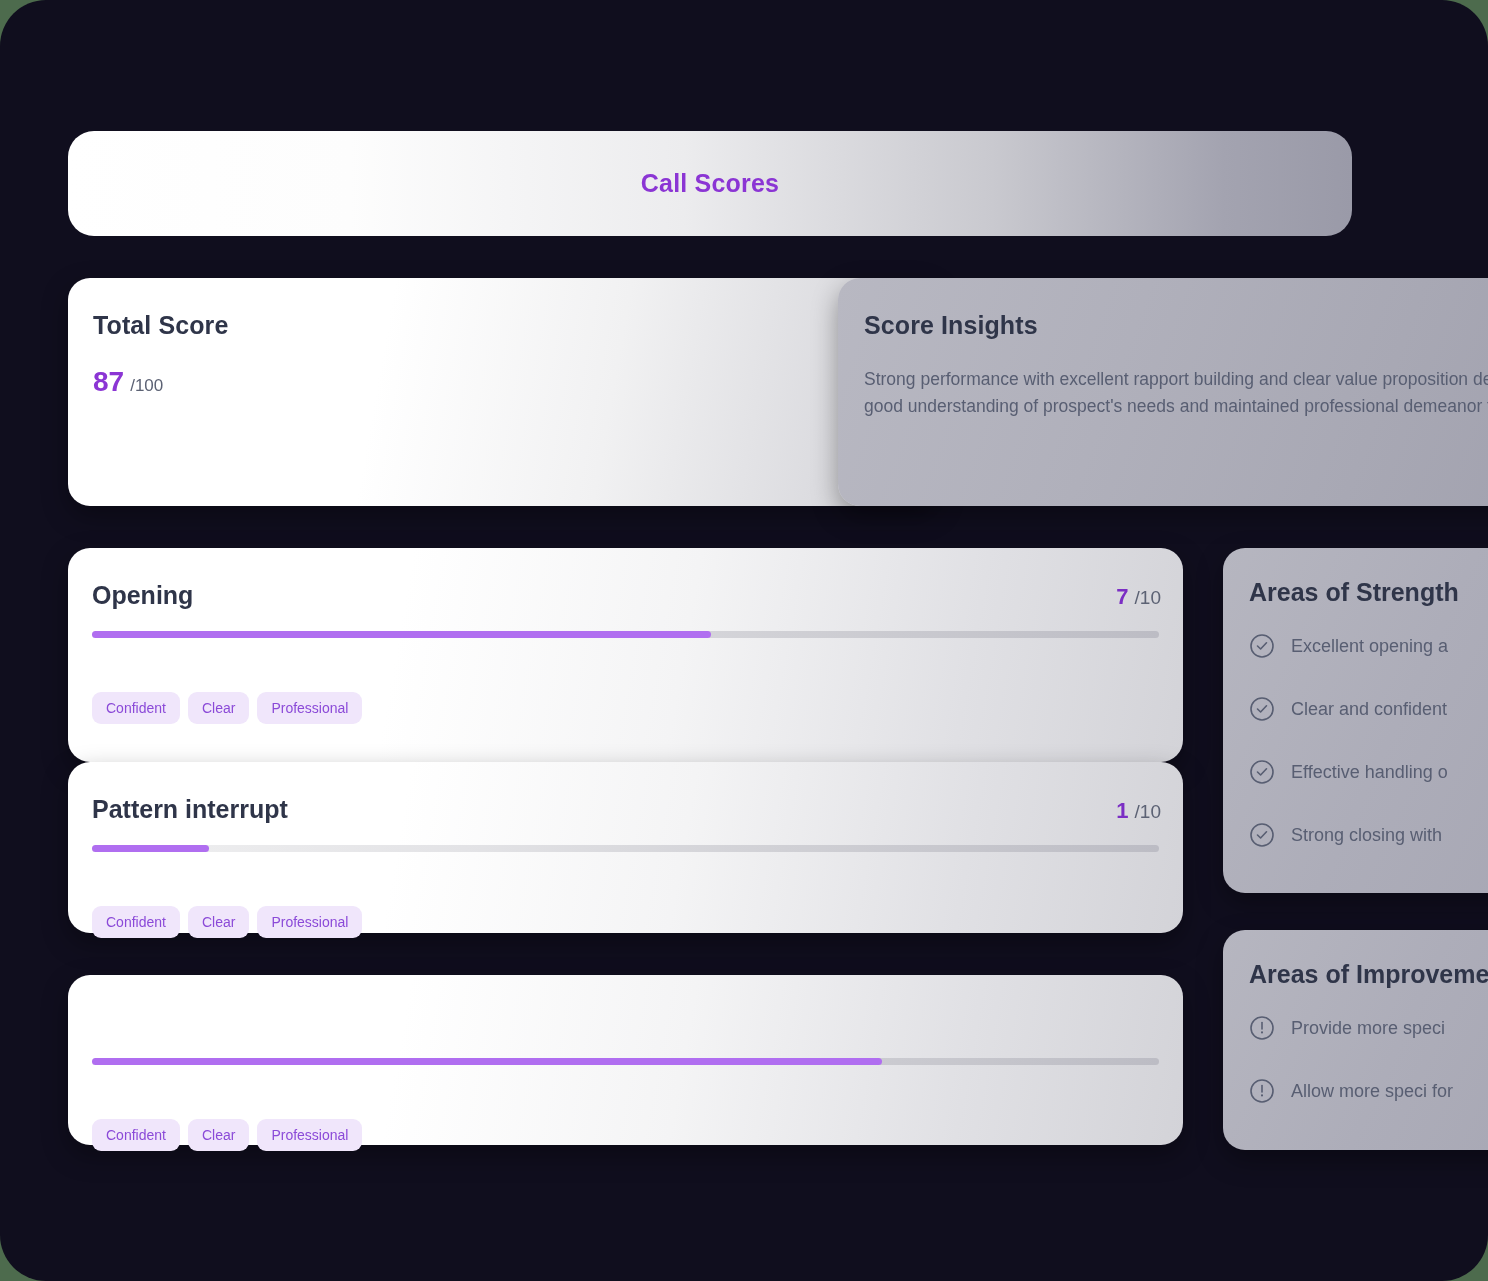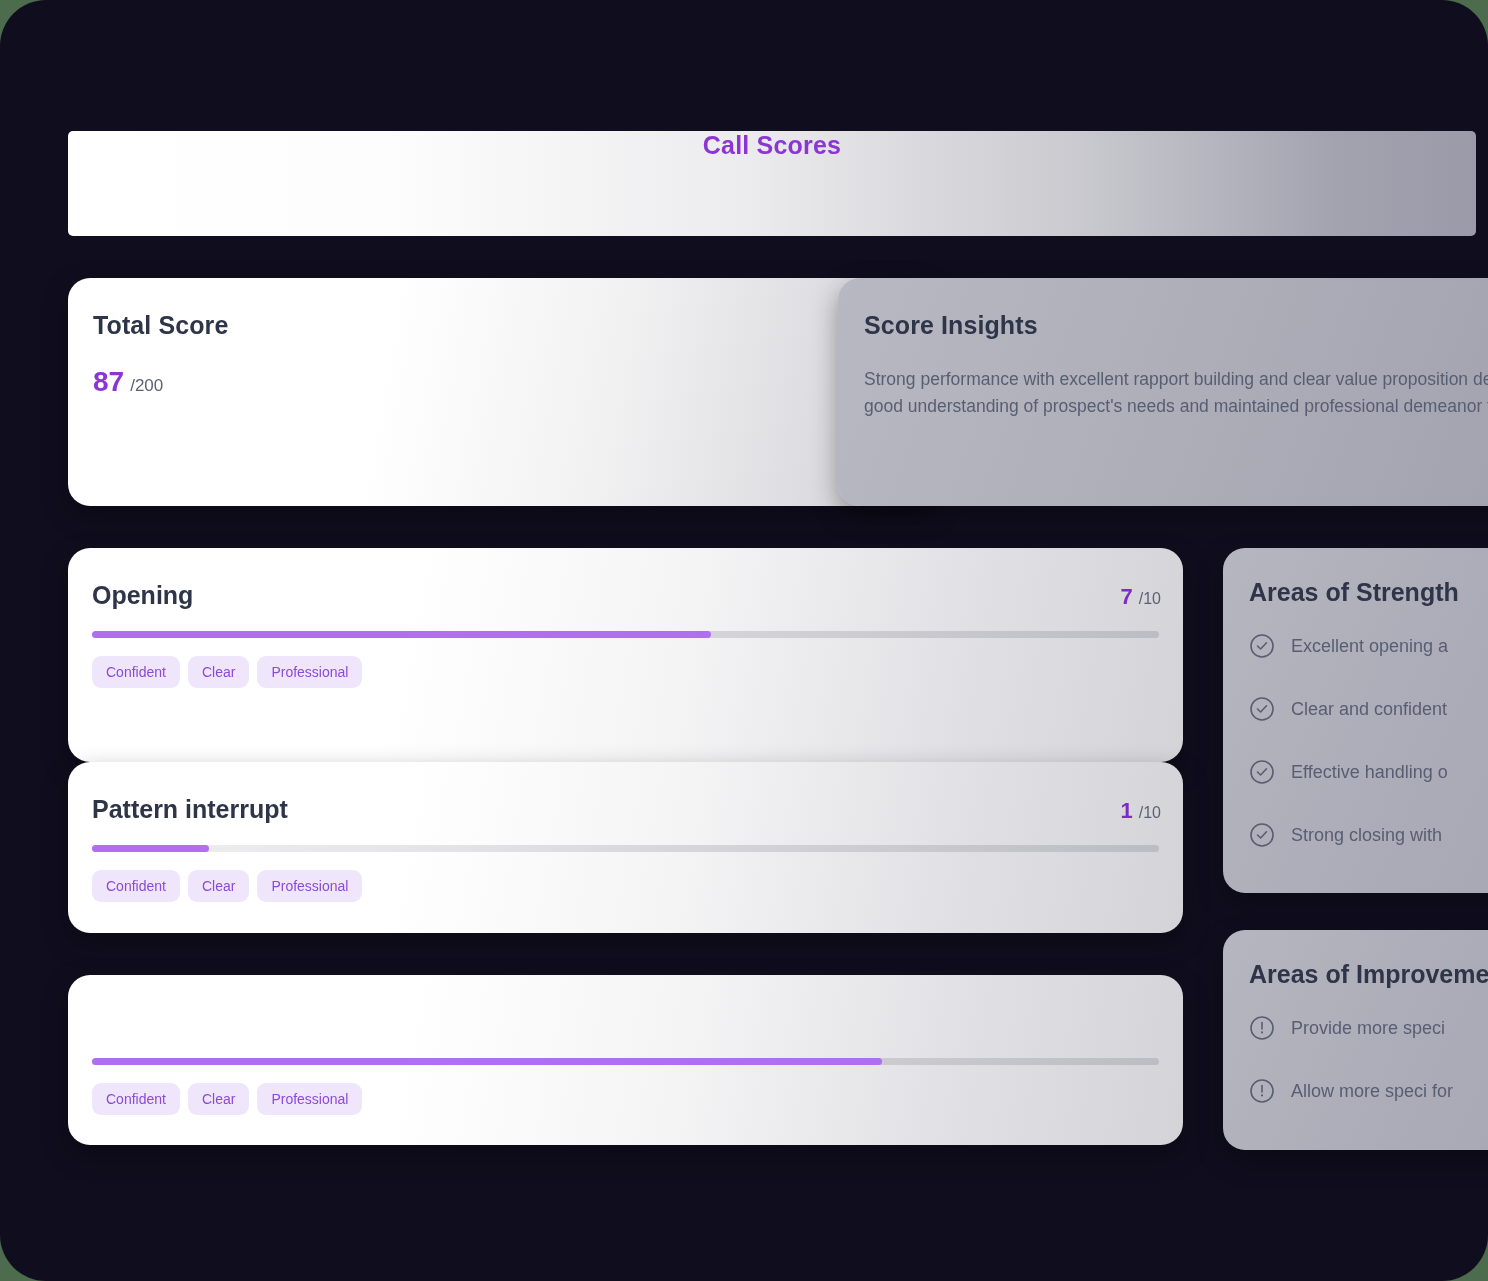--- a/index.html
+++ b/index.html
@@ -11,24 +11,24 @@
   }
   #app{
     position:absolute;left:0;top:0;width:1488px;height:1281px;
     background:#100e1e;
     border-radius:46px;
     overflow:hidden;
   }
 
   
   #header-card{
-    position:absolute;left:68px;top:131px;width:1408px;height:105px;
-    border-radius:5px;
+    position:absolute;left:68px;top:131px;width:1284px;height:105px;
+    border-radius:26px;
     background:linear-gradient(90deg,#ffffff 0%,#fdfdfd 22%,#ececee 48%,#c9c9cf 72%,#a3a3b0 90%,#9a9aa8 100%);
-    display:flex;justify-content:center;
+    display:flex;align-items:center;justify-content:center;
   }
   #header-title{
     font-size:25px;font-weight:bold;color:#8b35d4;letter-spacing:.2px;
   }
 
   
   #total-card{
     position:absolute;left:68px;top:278px;width:870px;height:228px;
     border-radius:22px;
     background:linear-gradient(100deg,#ffffff 0%,#ffffff 36%,#f1f1f2 62%,#dcdce0 86%,#d2d2d7 100%);
@@ -60,31 +60,31 @@
     background:linear-gradient(100deg,#ffffff 0%,#ffffff 30%,#f4f4f5 55%,#e0e0e4 80%,#d3d3d8 100%);
     box-shadow:0 10px 26px rgba(0,0,0,.35);
   }
   #row-0{top:548px;height:214px;}
   #row-1{top:762px;height:171px;}
   #row-2{top:975px;height:170px;}
   .row-head{position:absolute;left:24px;right:22px;top:33px;display:flex;align-items:baseline;justify-content:space-between;}
   .row-name{font-size:25px;font-weight:bold;color:#2f3549;}
   .row-score{display:flex;align-items:baseline;gap:6px;}
   .row-score-value{font-size:22px;font-weight:bold;color:#7b2ec4;}
-  .row-score-max{font-size:16px;color:#5c6274;}
+  .row-score-max{font-size:19px;color:#5c6274;}
   .track{
     position:absolute;left:24px;right:24px;top:83px;height:7px;
     border-radius:4px;
     background:linear-gradient(90deg,#f0f0f1 0%,#e3e3e6 35%,#d0d0d5 65%,#bcbcc4 100%);
   }
   .fill{height:7px;border-radius:4px;background:#b06ef0;}
   .tags{position:absolute;left:24px;top:108px;display:flex;gap:8px;}
   .tag{
     background:#f0e6fb;color:#8b4ad8;font-size:14px;
-    padding:8px 14px;border-radius:9px;white-space:nowrap;
+    padding:8px 14px;border-radius:9px;white-space:nowrap;margin-top:36px;
   }
 
   
   .side-panel{
     position:absolute;left:1223px;width:405px;
     border-radius:22px;
     background:linear-gradient(115deg,#b6b6c0 0%,#adadb9 45%,#a5a5b2 100%);
     box-shadow:0 10px 26px rgba(0,0,0,.35);
     overflow:hidden;
   }
@@ -106,21 +106,21 @@
 <div id="app">
 
   <div id="header-card">
     <span id="header-title">Call Scores</span>
   </div>
 
   <div id="total-card">
     <div class="card-title">Total Score</div>
     <div id="total-score-line">
       <span id="total-score-value">87</span>
-      <span id="total-score-max">/200</span>
+      <span id="total-score-max">/100</span>
     </div>
   </div>
 
   <div id="insights-card">
     <div class="card-title">Score Insights</div>
     <div id="insights-text">Strong performance with excellent rapport building and clear value proposition delivery. Demonstrated good understanding of prospect's needs and maintained professional demeanor throughout the call.</div>
   </div>
 
   <div class="score-card" id="row-0">
     <div class="row-head">

